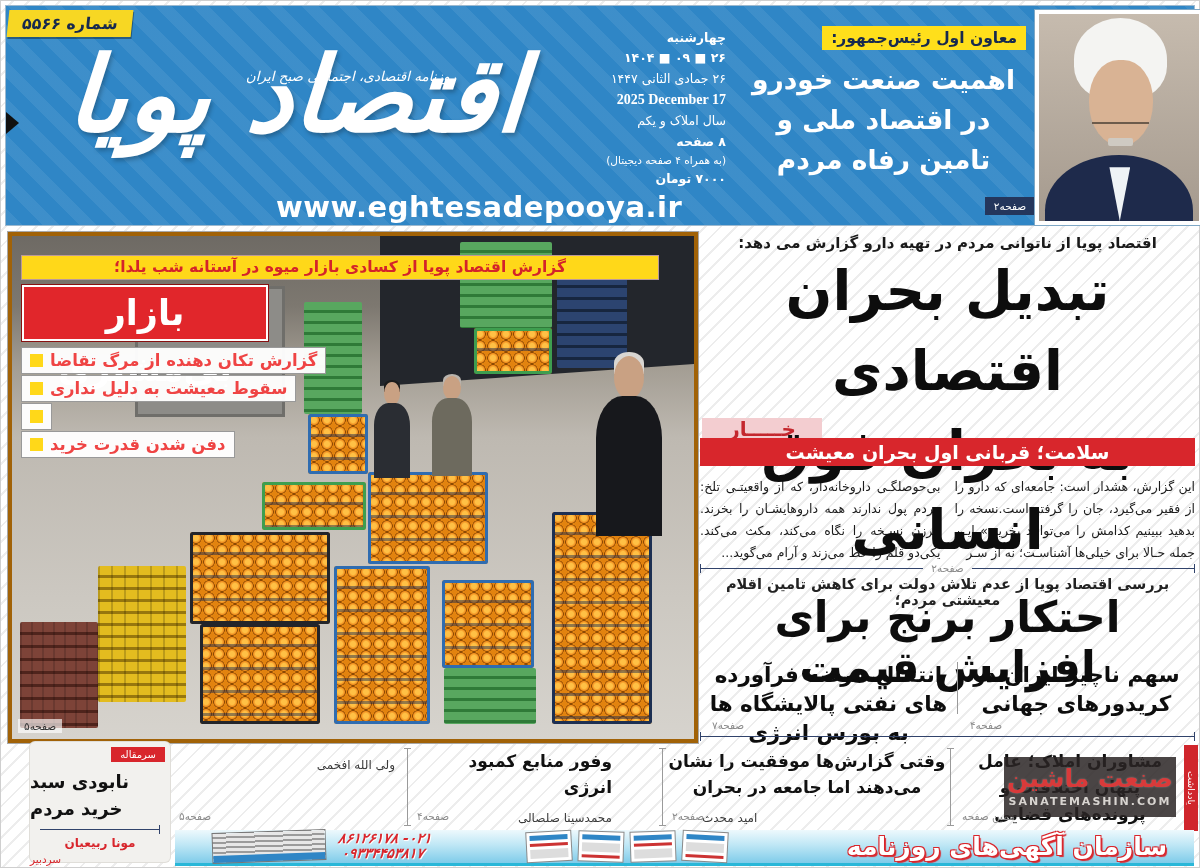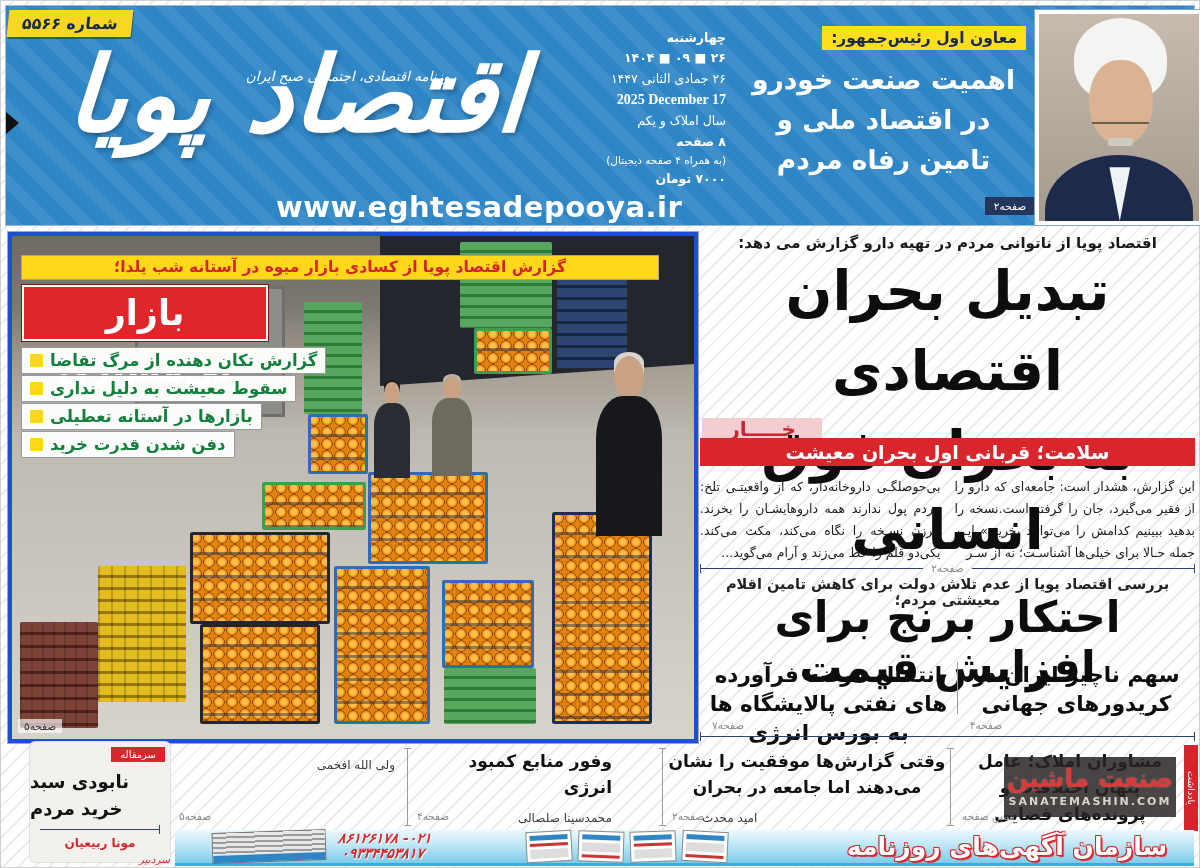--- a/index.html
+++ b/index.html
@@ -42,21 +42,21 @@
   #portrait{left:1029px;top:4px;width:160px;height:207px;background:linear-gradient(#c6bbae,#a59a8e);
             border:4px solid #fff;box-shadow:0 0 0 1px #7fa8c6;}
   #portrait .hair{position:absolute;left:22%;top:2%;width:58%;height:40%;background:#f4f4f2;border-radius:50% 50% 42% 42%;}
   #portrait .face{position:absolute;left:31%;top:22%;width:40%;height:42%;background:#d9b394;border-radius:46% 46% 50% 50%;}
   #portrait .glasses{position:absolute;left:33%;top:43%;width:36%;height:9%;border-bottom:2px solid #6d5c4c;}
   #portrait .mus{position:absolute;left:43%;top:60%;width:16%;height:4%;background:#cfcac2;border-radius:2px;}
   #portrait .suit{position:absolute;left:4%;bottom:0;width:92%;height:32%;background:#1e2a4b;border-radius:60% 60% 0 0/100% 100% 0 0;}
   #portrait .shirt{position:absolute;left:44%;bottom:0;width:13%;height:26%;background:#eff3f6;clip-path:polygon(0 0,100% 0,50% 100%);}
 
   
-  #photo{left:8px;top:232px;width:682px;height:503px;background:#b9b5ad;border:4px solid #1d4ed8;box-shadow:0 0 0 1px #a8a8a8;}
+  #photo{left:8px;top:232px;width:682px;height:503px;background:#b9b5ad;border:4px solid #a16207;box-shadow:0 0 0 1px #a8a8a8;}
   #scene{position:absolute;inset:0;overflow:hidden;
     background:linear-gradient(180deg,#6e6a64 0%,#7d7870 14%,#a39d93 26%,#beb9b1 40%,#ccc8c1 72%,#d6d3cd 100%);}
   #tarp{position:absolute;right:0;top:0;width:46%;height:30%;background:#23262c;transform:skewY(-4deg) translateY(-12px);}
   #shopfront{position:absolute;left:18%;top:10%;width:22%;height:26%;background:#8d8c88;box-shadow:inset 0 0 0 3px #6f6e6a;}
   .crate{position:absolute;border-radius:2px;}
   .c-or{
     background-color:#e2830f;
     background-image:
       repeating-linear-gradient(180deg,rgba(15,35,80,0) 0 20px,rgba(15,35,80,.45) 20px 23px),
       radial-gradient(circle at 6px 6px,#ffc045 2.5px,#f29020 4.5px,rgba(120,60,0,.85) 5.5px,rgba(0,0,0,0) 6px);
@@ -74,21 +74,21 @@
   .c-nvy{background:repeating-linear-gradient(180deg,#2c4470 0 9px,#17263f 9px 12px);}
   .person{position:absolute;}
   .person .bd{width:100%;height:78%;position:absolute;bottom:0;border-radius:40% 40% 8% 8%/30% 30% 0 0;}
   .person .hd{width:45%;height:24%;position:absolute;top:0;left:27%;border-radius:50%;background:#c9a183;}
   .person .hr{width:45%;height:12%;position:absolute;top:-2%;left:27%;border-radius:50% 50% 0 0;}
   
   #ph-kicker{left:10px;top:20px;width:636px;height:23px;background:#ffd819;color:#d4232a;font-weight:bold;
              font-size:15.5px;line-height:23px;text-align:center;direction:rtl;box-shadow:0 0 0 1px #b99;}
   #ph-title{left:10px;top:49px;width:246px;height:56px;background:#e1262b;color:#fff;font-weight:bold;font-size:35px;
             line-height:56px;text-align:center;direction:rtl;box-shadow:inset 0 0 0 2px #fff,0 0 0 1px #811;}
-  .bullet-line{position:absolute;left:10px;height:25px;background:rgba(255,255,255,.96);color:#15803d;
+  .bullet-line{position:absolute;left:10px;height:25px;background:rgba(255,255,255,.96);color:#ef4444;
                font-weight:bold;font-size:16.5px;line-height:25px;direction:rtl;text-align:right;
                padding:0 8px;box-shadow:0 0 0 1px #999;display:flex;align-items:center;gap:7px;flex-direction:row;}
   .bullet-line .sq{width:13px;height:13px;background:#ffd819;flex:0 0 auto;}
   #ph-page{left:6px;bottom:6px;background:rgba(255,255,255,.65);color:#333;font-size:10.5px;padding:1px 6px;direction:rtl;}
 
   
   #maincol{left:700px;top:232px;width:495px;height:503px;direction:rtl;}
   #m-kicker{position:absolute;top:2px;width:100%;text-align:center;font-size:15px;font-weight:bold;color:#1a1a1a;}
   #m-headline{position:absolute;top:20px;width:100%;text-align:center;font-size:55px;font-weight:900;
               color:#0d0d0d;line-height:1.45;white-space:pre-line;z-index:2;letter-spacing:-1px;}
@@ -128,21 +128,21 @@
   #wm-title{color:#d93a3a;font-weight:900;font-size:25px;direction:rtl;line-height:1;text-shadow:0 0 2px rgba(255,255,255,.35);}
   #wm-url{color:#d8d4d0;font-size:11px;font-weight:bold;letter-spacing:2px;margin-top:4px;}
   
   #editorial{left:30px;top:742px;width:140px;height:120px;background:#f2f1ee;border-radius:5px;box-shadow:0 0 0 1px #e0ded9;direction:rtl;}
   #edit-tag{position:absolute;top:5px;right:5px;background:#d8262c;color:#fff;font-size:10px;padding:2px 9px;}
   #edit-hl{margin-top:26px;text-align:left;font-weight:bold;font-size:18px;line-height:1.5;white-space:pre-line;color:#111;}
   #edit-line{margin:7px 10px 6px;height:1px;background:#31436b;position:relative;}
   #edit-line::before,#edit-line::after{content:"";position:absolute;top:-4px;width:1px;height:9px;background:#31436b;}
   #edit-line::after{right:0;}
   #edit-author{color:#d8262c;font-size:12px;font-weight:bold;text-align:center;}
-  #edit-role{color:#d8262c;font-size:10.5px;text-align:right;margin-top:3px;font-style:italic;}
+  #edit-role{color:#d8262c;font-size:10.5px;text-align:left;margin-top:3px;}
 
   
   #banner{left:175px;top:830px;width:1019px;height:33px;background:linear-gradient(180deg,#eef9fd 0%,#bfe7f5 45%,#7fccea 100%);
           box-shadow:0 3px 0 #29b7d8;}
   #stack{position:absolute;left:38px;top:2px;width:112px;height:29px;
          background:repeating-linear-gradient(180deg,#e7e7e7 0 3px,#9b9b9b 3px 5px);transform:rotate(-2deg);
          box-shadow:0 0 0 1px #777;}
   #stack::after{content:"";position:absolute;bottom:0;width:100%;height:7px;background:#2f86c6;}
   #phones{position:absolute;left:162px;top:1px;color:#d9262c;font-weight:900;font-size:14px;line-height:15px;
           font-style:italic;direction:rtl;text-align:center;text-shadow:1px 1px 0 #fff;transform:skewX(-8deg);}
@@ -241,21 +241,20 @@
 
       <div class="bullet-line" style="top:112px;">
         <span>گزارش تکان دهنده از مرگ تقاضا</span>
           <span class="sq"></span>
       </div>
       <div class="bullet-line" style="top:140px;">
         <span>سقوط معیشت به دلیل نداری</span>
           <span class="sq"></span>
       </div>
       <div class="bullet-line" style="top:168px;">
-        <span>بازارها در آستانه تعطیلی</span>
           <span class="sq"></span>
       </div>
       <div class="bullet-line" style="top:196px;">
         <span>دفن شدن قدرت خرید</span>
           <span class="sq"></span>
       </div>
 
       <div id="ph-page" class="abs">صفحه۵</div>
     </div>
   </div>

